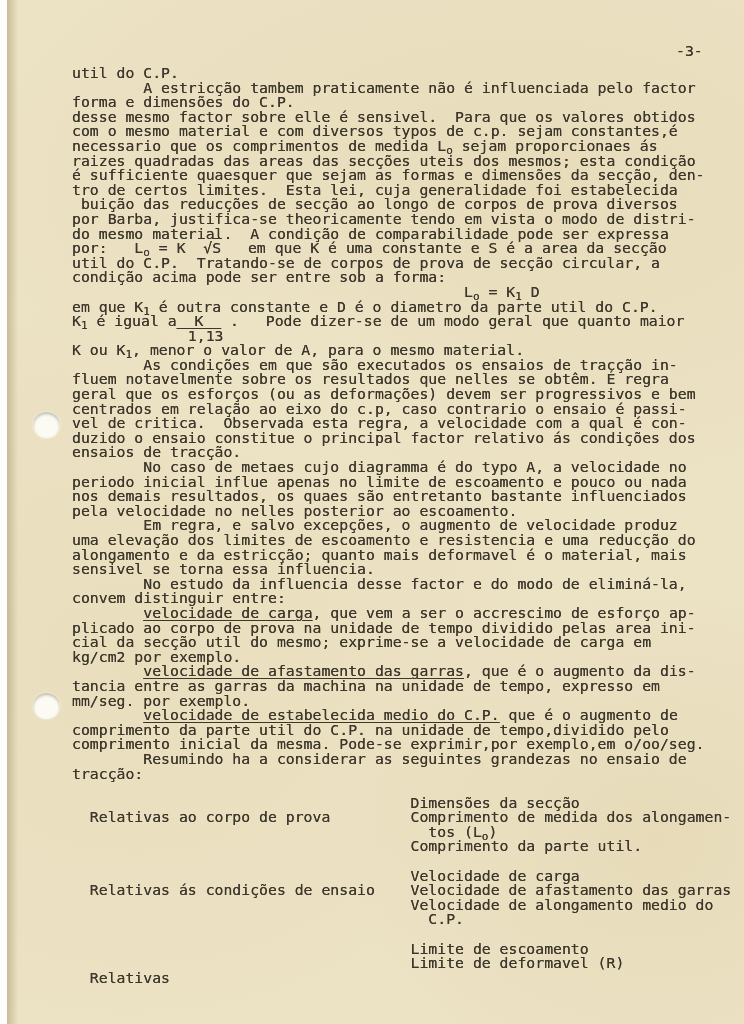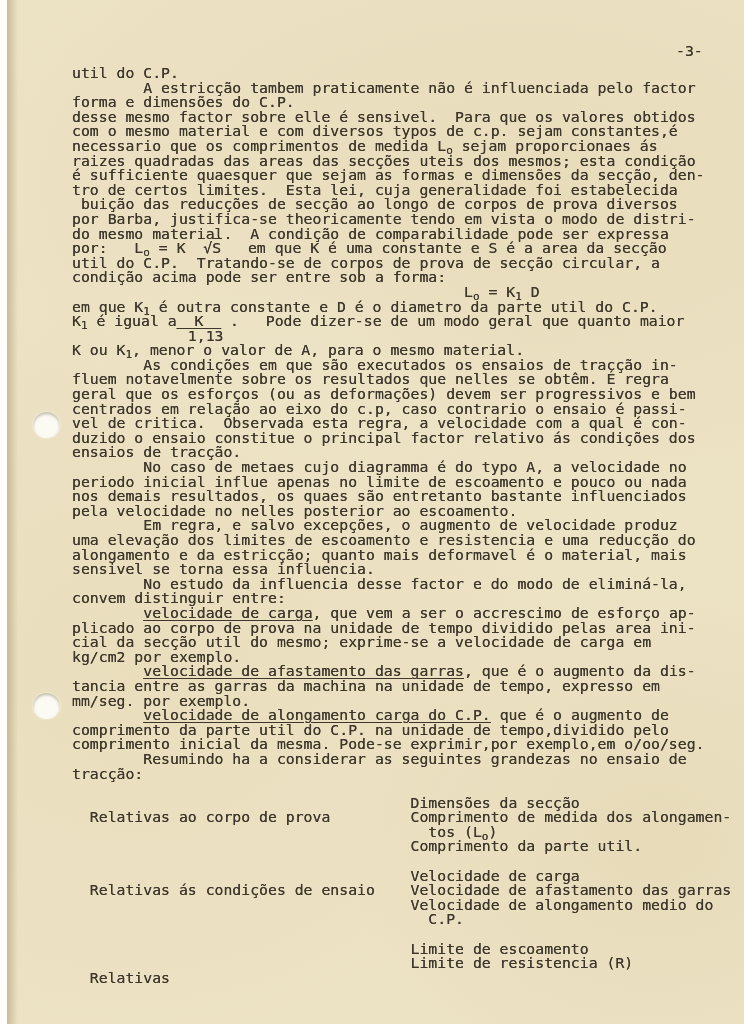--- a/index.html
+++ b/index.html
@@ -128,33 +128,33 @@
       <div class="line"><span>sensivel se torna essa influencia.</span></div>
       <div class="line"><span>        No estudo da influencia desse factor e do modo de eliminá-la,</span></div>
       <div class="line"><span>convem distinguir entre:</span></div>
       <div class="line"><span>        </span><span class="u">velocidade de carga</span><span>, que vem a ser o accrescimo de esforço ap-</span></div>
       <div class="line"><span>plicado ao corpo de prova na unidade de tempo dividido pelas area ini-</span></div>
       <div class="line"><span>cial da secção util do mesmo; exprime-se a velocidade de carga em</span></div>
       <div class="line"><span>kg/cm2 por exemplo.</span></div>
       <div class="line"><span>        </span><span class="u">velocidade de afastamento das garras</span><span>, que é o augmento da dis-</span></div>
       <div class="line"><span>tancia entre as garras da machina na unidade de tempo, expresso em</span></div>
       <div class="line"><span>mm/seg. por exemplo.</span></div>
-      <div class="line"><span>        </span><span class="u">velocidade de alongamento carga do C.P.</span><span> que é o augmento de</span></div>
+      <div class="line"><span>        </span><span class="u">velocidade de estabelecida medio do C.P.</span><span> que é o augmento de</span></div>
       <div class="line"><span>comprimento da parte util do C.P. na unidade de tempo,dividido pelo</span></div>
       <div class="line"><span>comprimento inicial da mesma. Pode-se exprimir,por exemplo,em o/oo/seg.</span></div>
       <div class="line"><span>        Resumindo ha a considerar as seguintes grandezas no ensaio de</span></div>
       <div class="line"><span>tracção:</span></div>
       <div class="line"><span>&nbsp;</span></div>
       <div class="line"><span>                                      Dimensões da secção</span></div>
       <div class="line"><span>  Relativas ao corpo de prova         Comprimento de medida dos alongamen-</span></div>
       <div class="line"><span>                                        tos (L</span><span class="sub">o</span><span>)</span></div>
       <div class="line"><span>                                      Comprimento da parte util.</span></div>
       <div class="line"><span>&nbsp;</span></div>
       <div class="line"><span>                                      Velocidade de carga</span></div>
       <div class="line"><span>  Relativas ás condições de ensaio    Velocidade de afastamento das garras</span></div>
       <div class="line"><span>                                      Velocidade de alongamento medio do</span></div>
       <div class="line"><span>                                        C.P.</span></div>
       <div class="line"><span>&nbsp;</span></div>
       <div class="line"><span>                                      Limite de escoamento</span></div>
-      <div class="line"><span>                                      Limite de resistencia (R)</span></div>
+      <div class="line"><span>                                      Limite de deformavel (R)</span></div>
       <div class="line"><span>  Relativas</span></div>
     </div>
 </div>
 
 </body></html>

